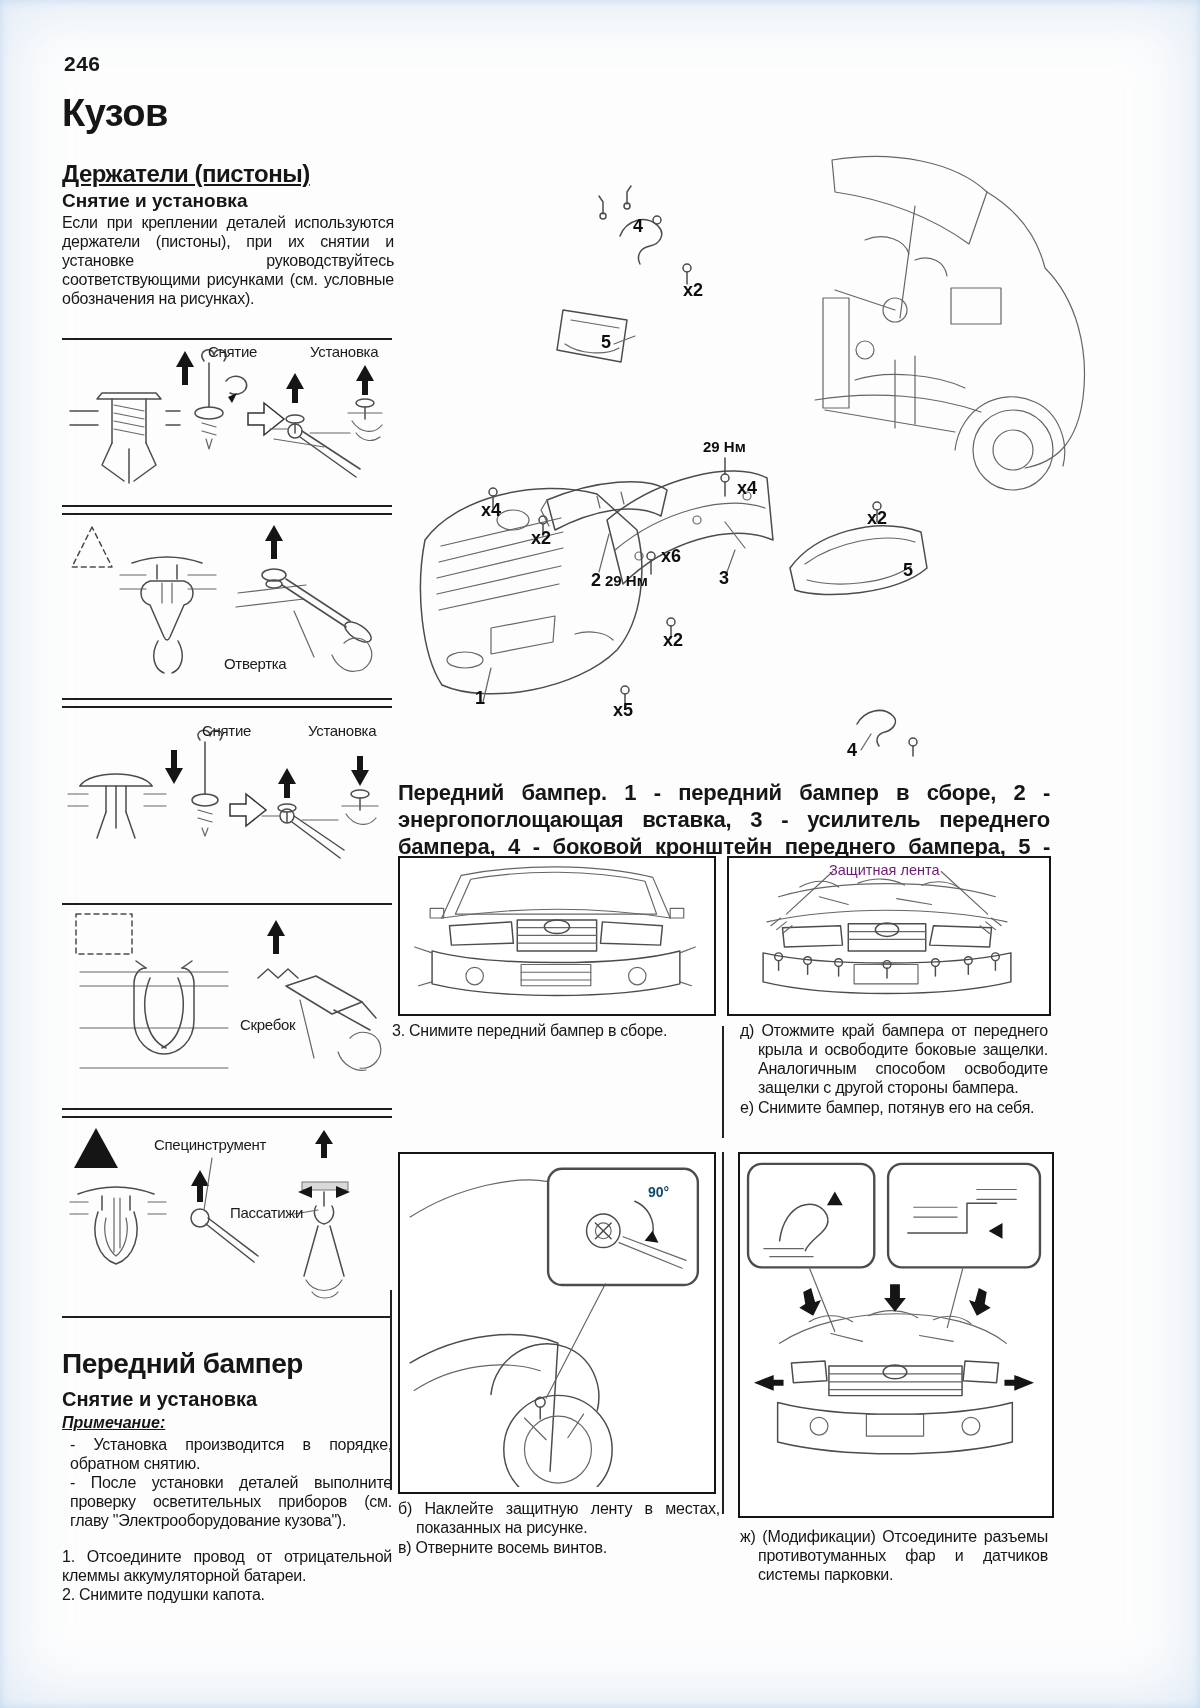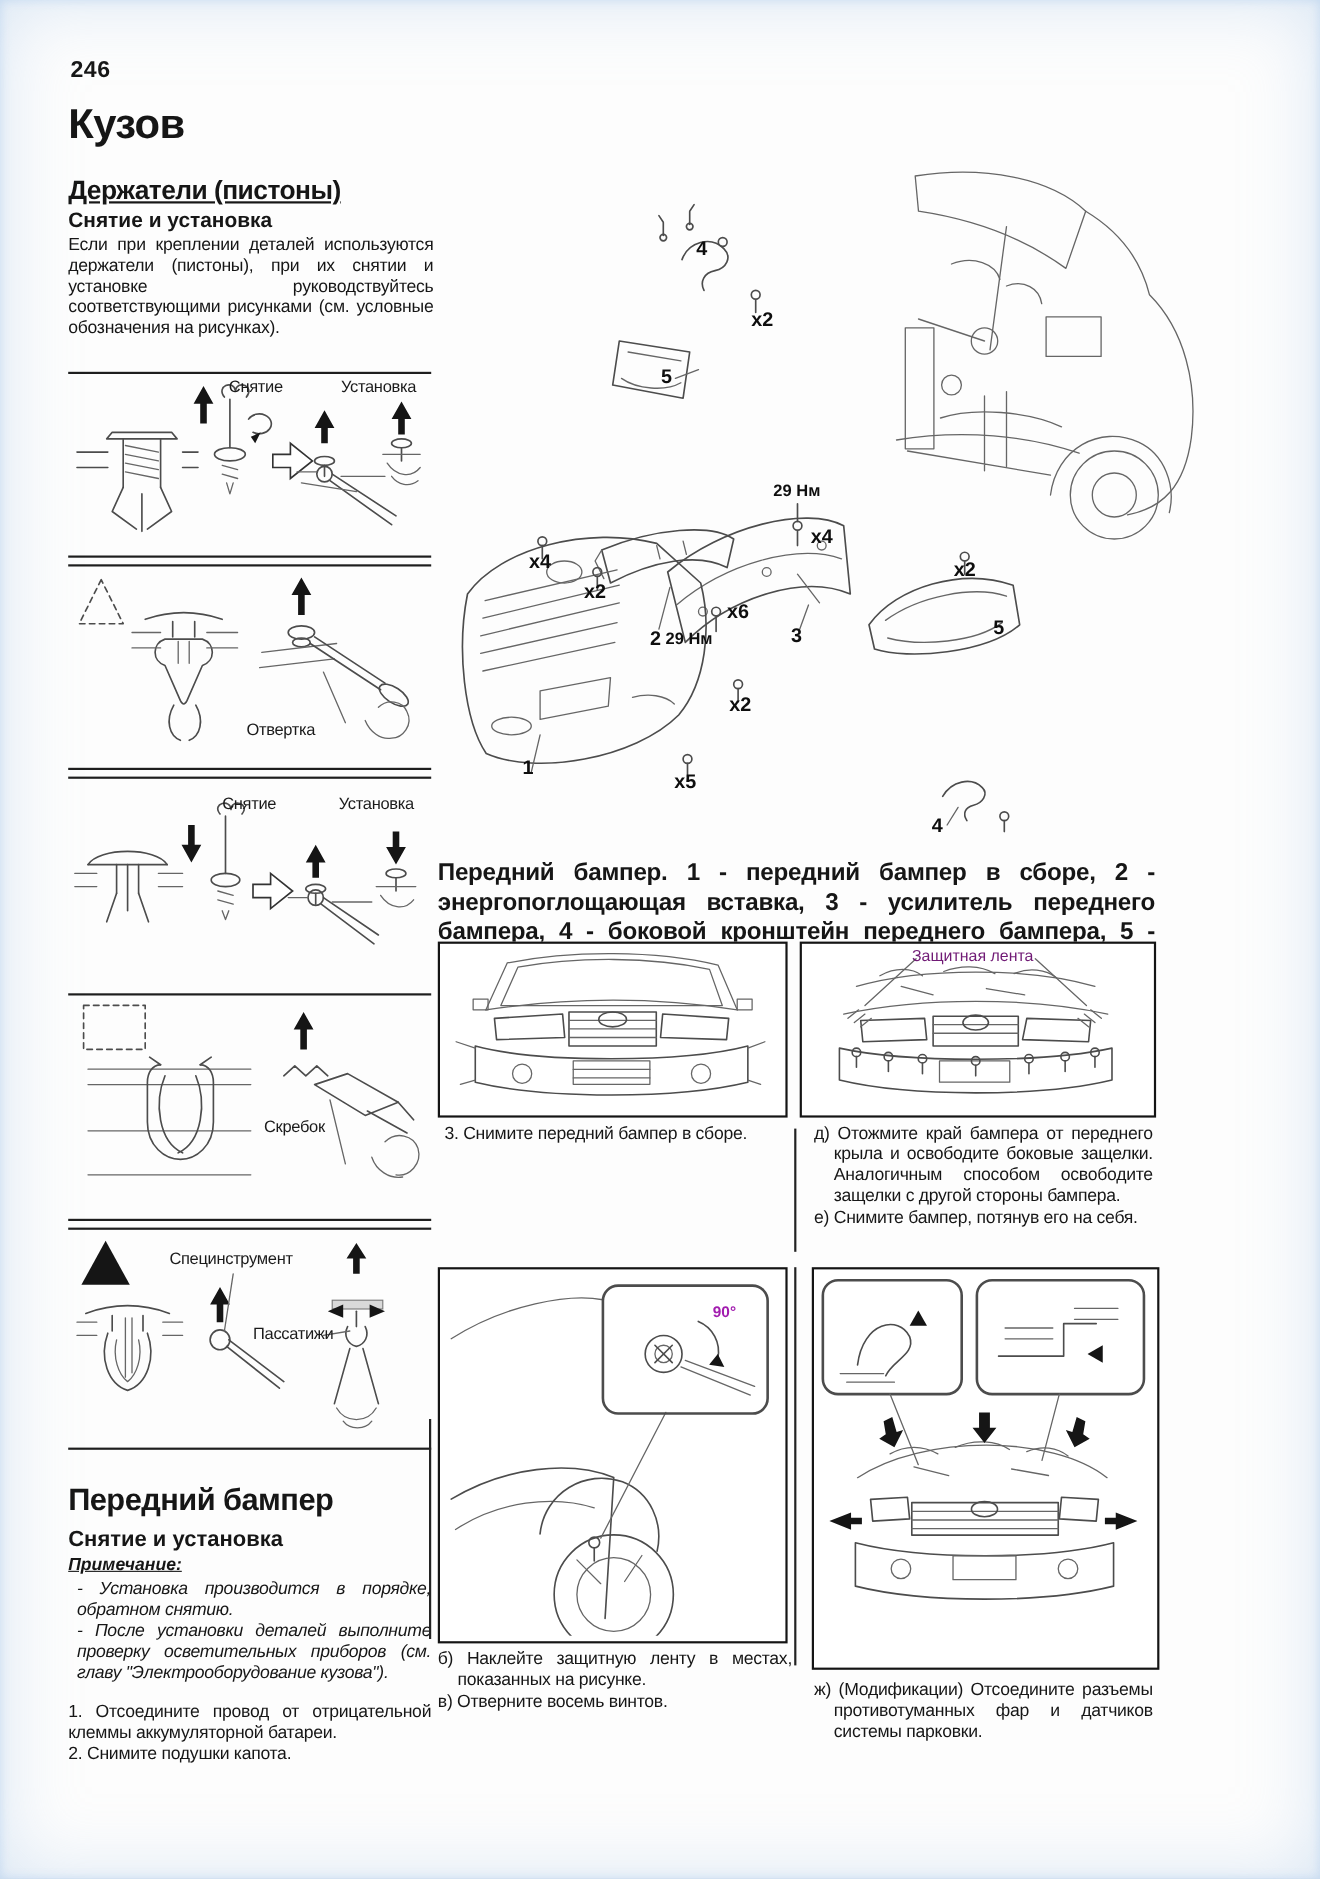--- a/index.html
+++ b/index.html
@@ -35,24 +35,24 @@
   .callout.qty{font-size:18px;}
   .callout.torque{font-size:15px;}
   .caption{left:398px;top:780px;width:652px;font-size:22px;font-weight:bold;line-height:1.22;text-align:justify;letter-spacing:-0.25px;}
   .panel{position:absolute;border:2.5px solid #141414;background:#fff;}
   .steps{font-size:16px;line-height:1.18;text-align:justify;letter-spacing:-0.25px;}
   .hang{padding-left:18px;text-indent:-18px;margin:0 0 1px 0;}
   .plain{margin:0 0 1px 0;}
   .bump-h1{left:62px;top:1348px;font-size:28px;font-weight:bold;letter-spacing:-0.5px;}
   .bump-h2{left:62px;top:1388px;font-size:20px;font-weight:bold;}
   .note-lab{left:62px;top:1414px;font-size:16px;font-weight:bold;font-style:italic;text-decoration:underline;}
-  .note{font-style:italic;}
+  .note{}
   .vrule{position:absolute;border-left:2px solid #222;}
   .tape-label{position:absolute;font-size:14.5px;color:#701a75;white-space:nowrap;}
-  .deg{position:absolute;font-size:14px;font-weight:bold;color:#a21caf;}
+  .deg{position:absolute;font-size:14px;font-weight:bold;color:#0c4a6e;}
 </style>
 </head>
 <body>
 
 <div class="page">
 
   <div class="abs pagenum">246</div>
   <div class="abs h1">Кузов</div>
 
   <div class="abs h2">Держатели (пистоны)</div>
@@ -341,21 +341,21 @@
         <circle cx="272" cy="102" r="4"></circle>
           <path d="M272,106 v10"></path>
       </g>
 
       <path class="ln2" d="M40,70 l10,-8 M46,74 l10,-8 M52,78 l10,-8 M268,62 l10,8 M262,66 l10,8 M256,70 l10,8"></path>
       <path class="ln2" d="M104,14 L56,58 M216,14 L264,58"></path>
     </svg>
     <span class="tape-label" style="left:100px;top:4px">Защитная лента</span>
   </div>
 
-  <div class="abs steps" style="left:404px;top:1022px;width:322px">
+  <div class="abs steps" style="left:392px;top:1022px;width:322px">
     <p class="plain">3. Снимите передний бампер в сборе.</p>
   </div>
   <div class="vrule" style="left:722px;top:1026px;height:112px"></div>
   <div class="abs steps" style="left:740px;top:1022px;width:308px">
     <p class="hang">д) Отожмите край бампера от переднего крыла и освободите боковые защелки. Аналогичным способом освободите защелки с другой стороны бампера.</p>
     <p class="hang">е) Снимите бампер, потянув его на себя.</p>
   </div>
 
   <div class="vrule" style="left:390px;top:1290px;height:200px"></div>
 

